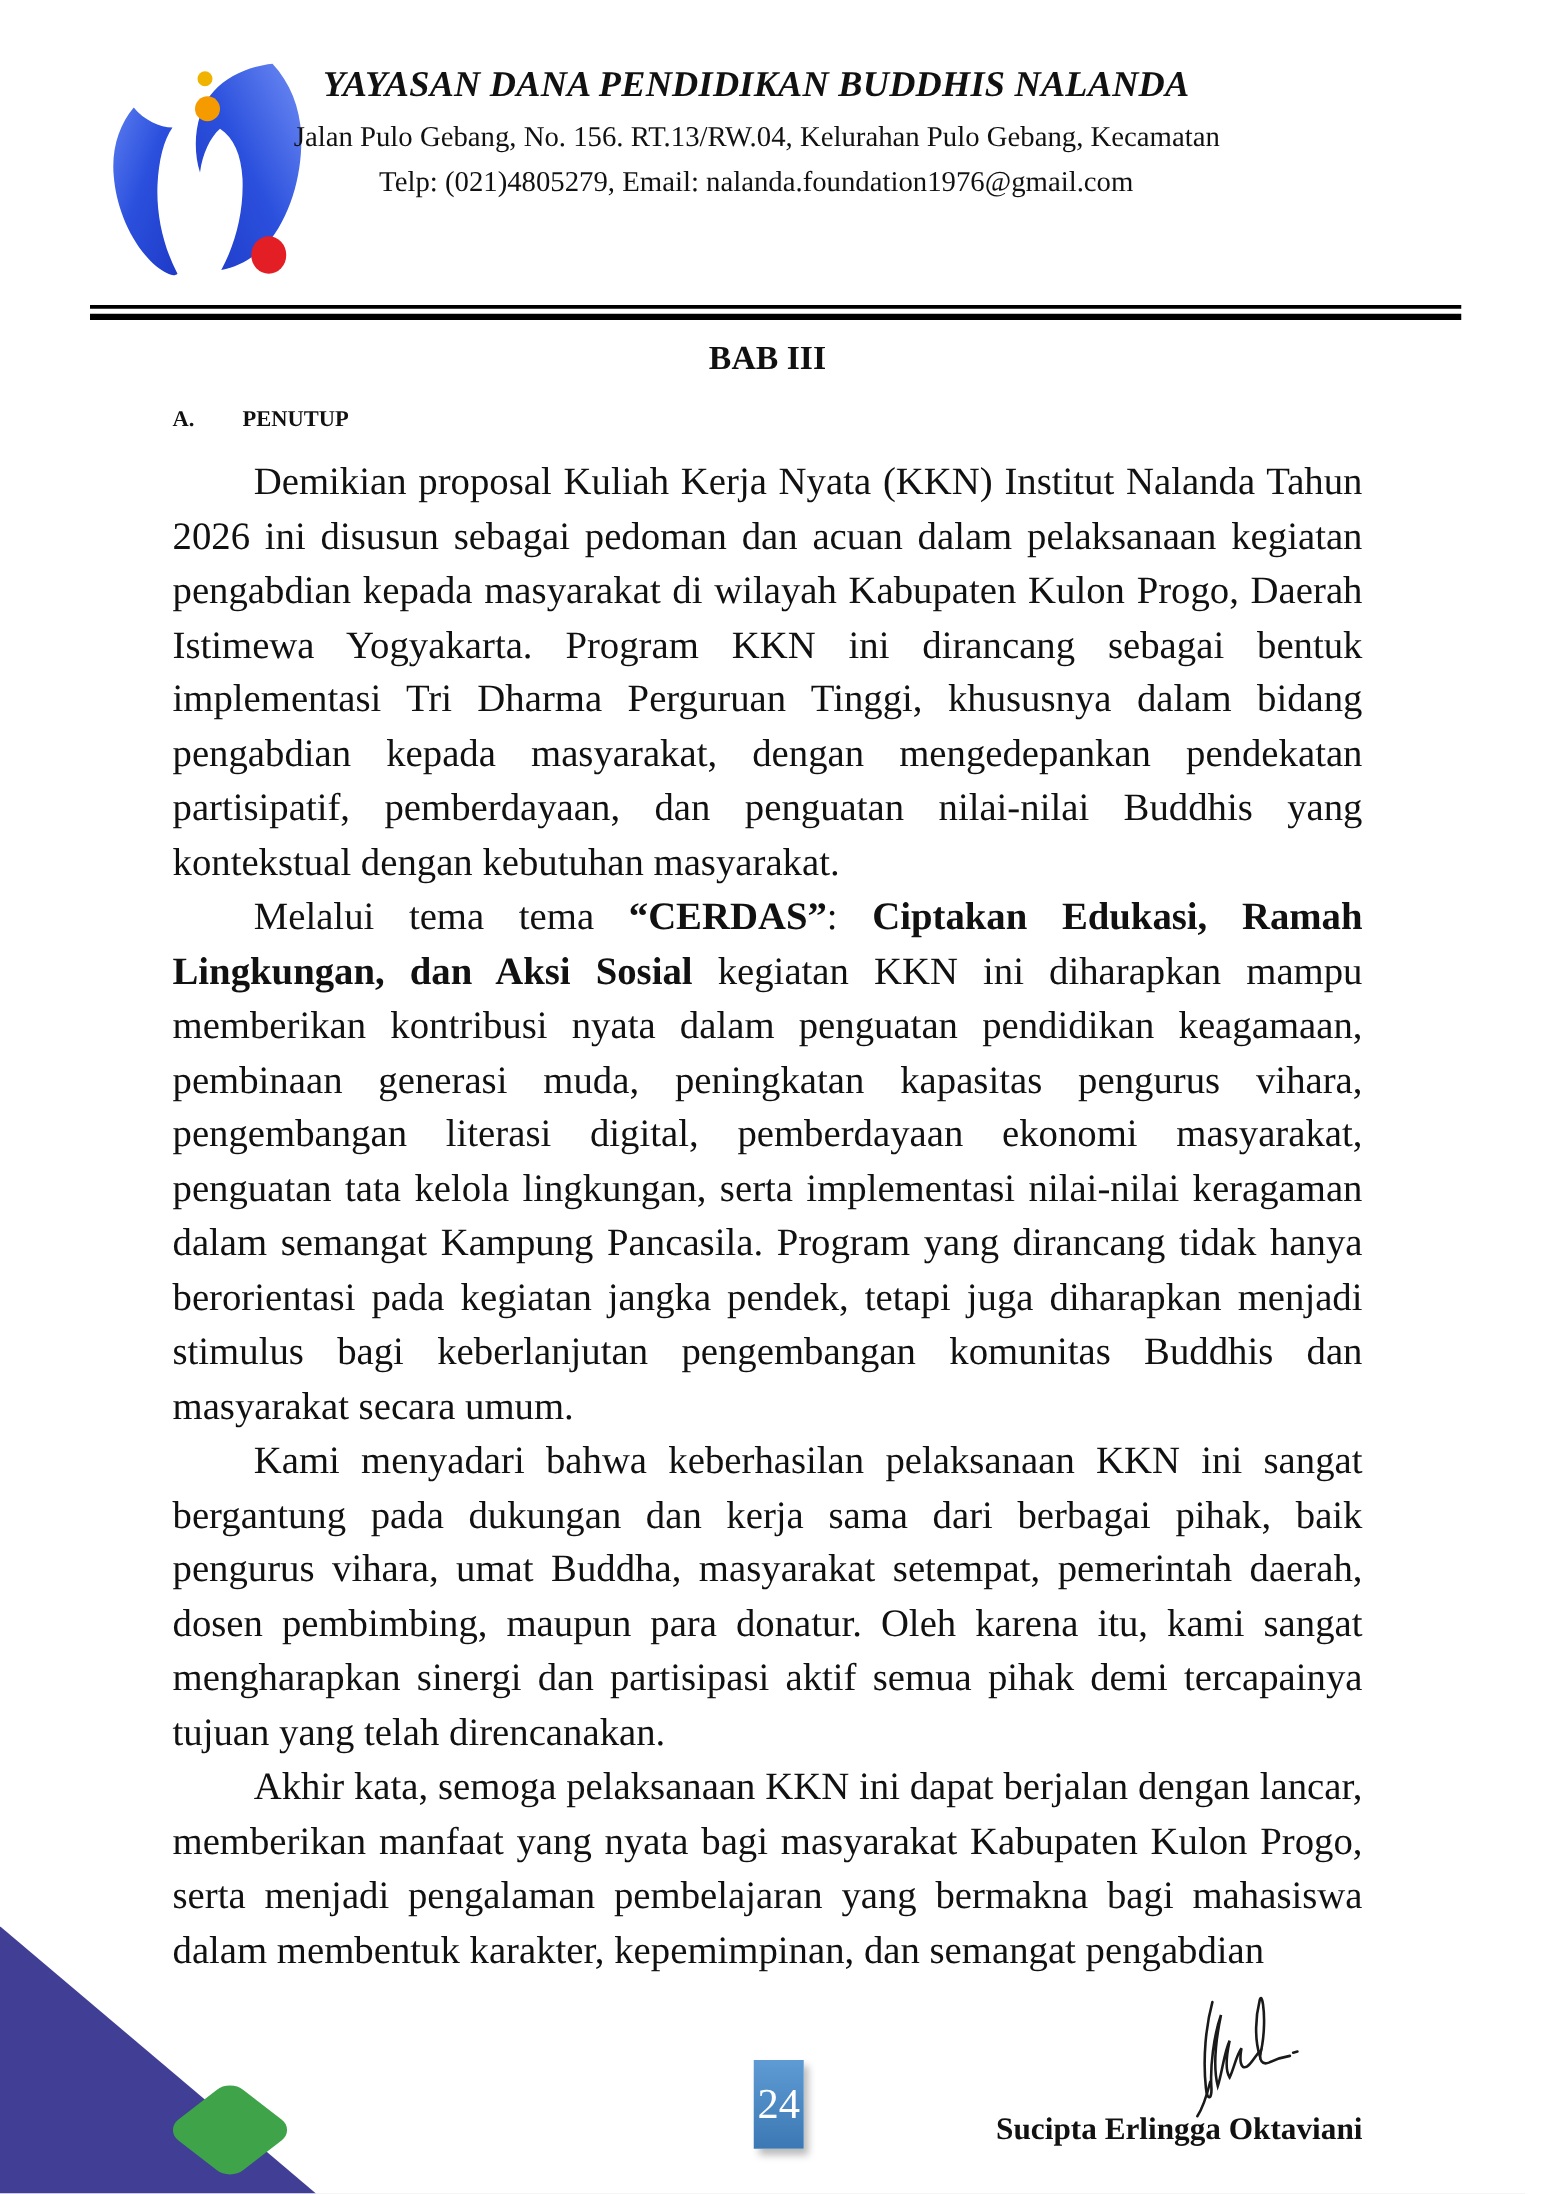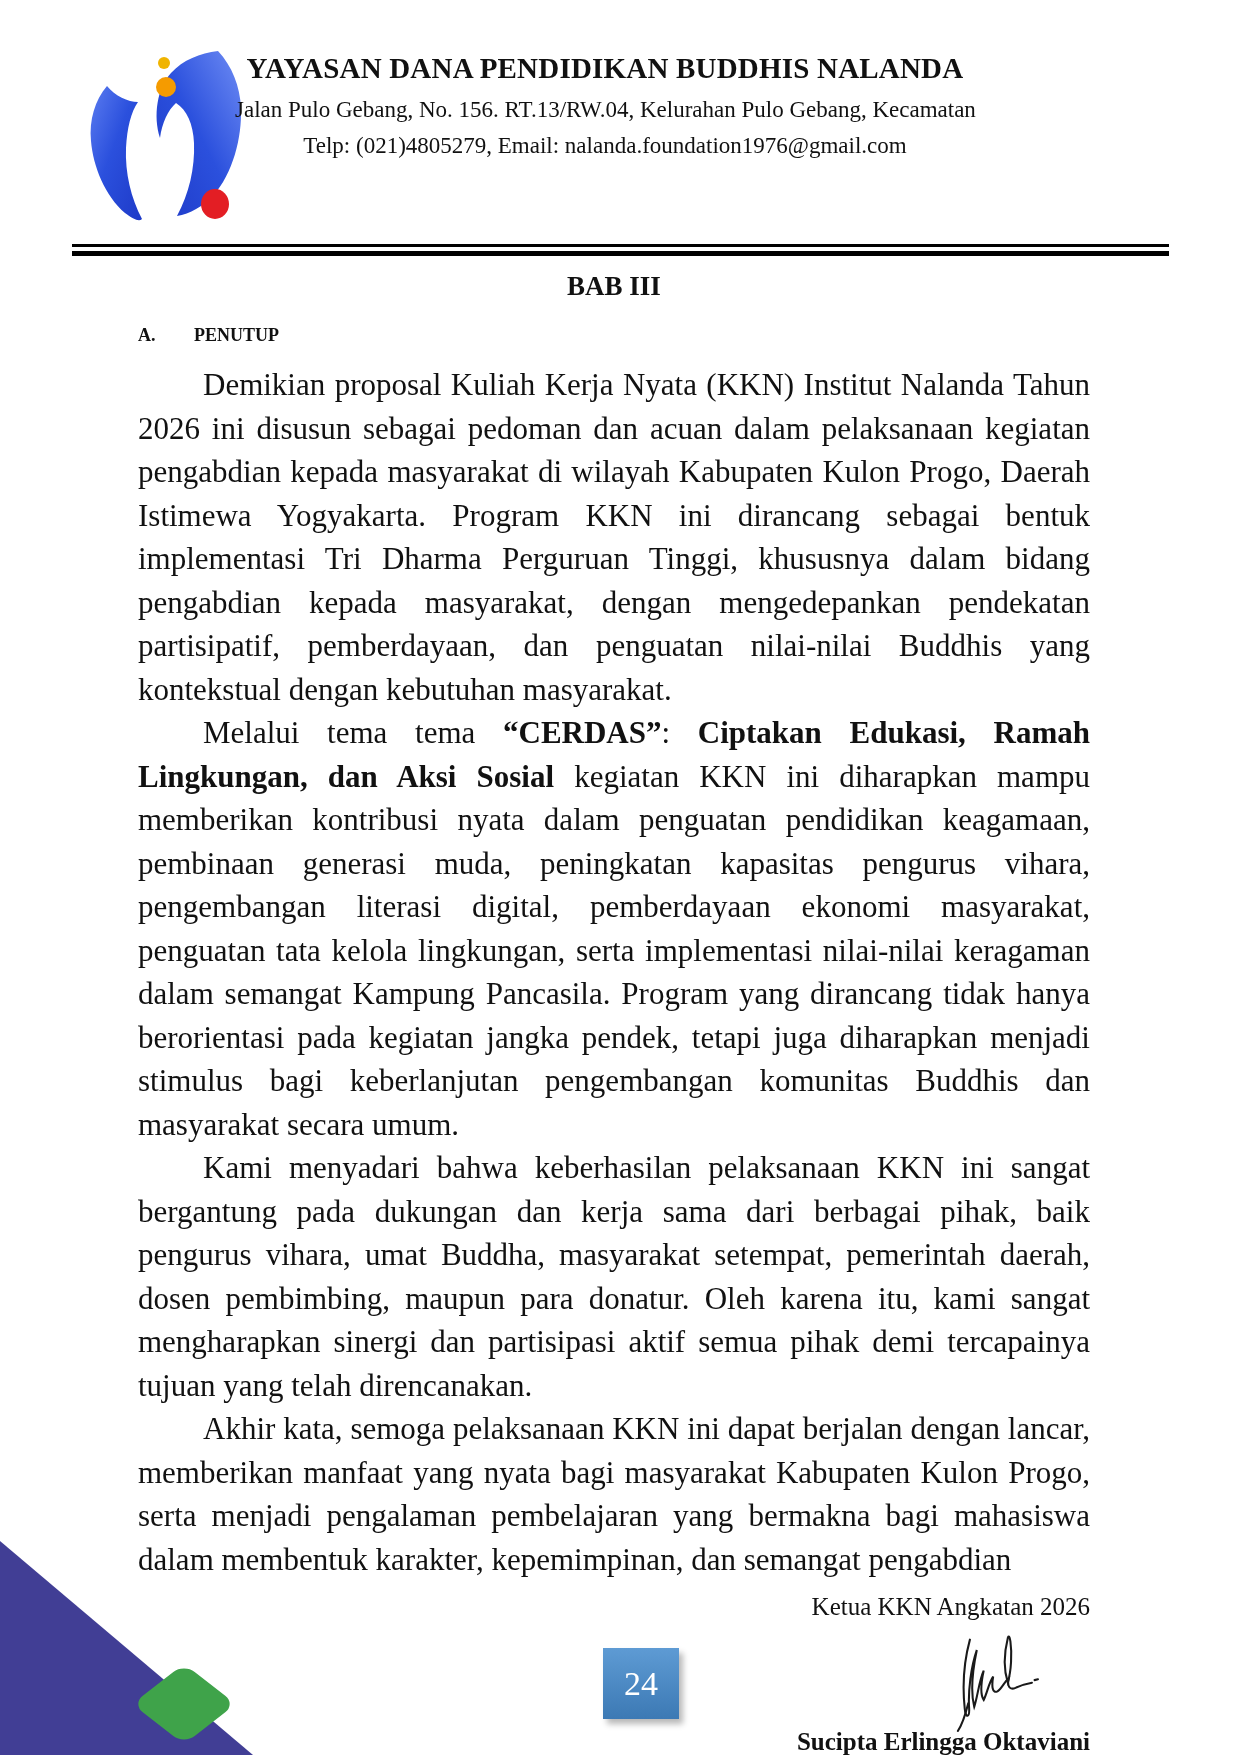--- a/index.html
+++ b/index.html
@@ -12,21 +12,21 @@
     color:var(--text,#111111);
   }
   
   .logo-box{position:absolute;left:85px;top:38px;width:165px;height:195px;}
   .lh-text{
     position:absolute;left:235px;top:50px;width:740px;
     text-align:center;
   }
   .lh-text .org-name{
     font-size:29px;font-weight:bold;white-space:nowrap;
-    line-height:36px;margin-bottom:6px;letter-spacing:.2px;
+    line-height:36px;margin-bottom:6px;letter-spacing:.2px;font-style:italic;
   }
   .lh-text .addr{font-size:23px;line-height:36px;white-space:nowrap;}
   .lh-text .contact{font-size:23px;line-height:36px;white-space:nowrap;}
   
   .rule{position:absolute;left:72px;top:244px;width:1097px;}
   .rule .thin{height:3px;background:var(--rule,#000);}
   .rule .thick{height:5px;background:var(--rule,#000);margin-top:4px;}
   
   .doc-main{position:absolute;left:138px;top:271px;width:952px;}
   .chapter-title{
@@ -54,21 +54,21 @@
     -webkit-clip-path:polygon(0 0,100% 100%,0 100%);
     clip-path:polygon(0 0,100% 100%,0 100%);
   }
   .diamond{
     position:absolute;left:150px;top:1670px;width:68px;height:68px;
     background:var(--diamond-green,#3fa34a);
     border-radius:14px;
     transform:scale(1.08,0.84) rotate(45deg);
   }
   .page-badge{
-    position:absolute;left:603px;top:1648px;width:76px;height:71px;
+    position:absolute;left:603px;top:1648px;width:40px;height:71px;
     background:linear-gradient(to bottom,var(--badge-blue-top,#5e9bd4),var(--badge-blue-bottom,#3c79b4));
     box-shadow:4px 5px 6px rgba(0,0,0,0.28);
     display:flex;align-items:center;justify-content:center;
   }
   .page-badge span{
     color:var(--badge-text,#ffffff);font-size:34px;font-family:"Liberation Serif",serif;
   }
 </style>
 </head>
 <body>
@@ -121,21 +121,20 @@
     </h2>
 
     <div class="paragraphs" id="paragraphs">
         <p class="body-para"><span>Demikian proposal Kuliah Kerja Nyata (KKN) Institut Nalanda Tahun 2026 ini disusun sebagai pedoman dan acuan dalam pelaksanaan kegiatan pengabdian kepada masyarakat di wilayah Kabupaten Kulon Progo, Daerah Istimewa Yogyakarta. Program KKN ini dirancang sebagai bentuk implementasi Tri Dharma Perguruan Tinggi, khususnya dalam bidang pengabdian kepada masyarakat, dengan mengedepankan pendekatan partisipatif, pemberdayaan, dan penguatan nilai-nilai Buddhis yang kontekstual dengan kebutuhan masyarakat.</span></p>
         <p class="body-para"><span>Melalui tema tema </span><b>“CERDAS”</b><span>: </span><b>Ciptakan Edukasi, Ramah Lingkungan, dan Aksi Sosial</b><span> kegiatan KKN ini diharapkan mampu memberikan kontribusi nyata dalam penguatan pendidikan keagamaan, pembinaan generasi muda, peningkatan kapasitas pengurus vihara, pengembangan literasi digital, pemberdayaan ekonomi masyarakat, penguatan tata kelola lingkungan, serta implementasi nilai-nilai keragaman dalam semangat Kampung Pancasila. Program yang dirancang tidak hanya berorientasi pada kegiatan jangka pendek, tetapi juga diharapkan menjadi stimulus bagi keberlanjutan pengembangan komunitas Buddhis dan masyarakat secara umum.</span></p>
         <p class="body-para"><span>Kami menyadari bahwa keberhasilan pelaksanaan KKN ini sangat bergantung pada dukungan dan kerja sama dari berbagai pihak, baik pengurus vihara, umat Buddha, masyarakat setempat, pemerintah daerah, dosen pembimbing, maupun para donatur. Oleh karena itu, kami sangat mengharapkan sinergi dan partisipasi aktif semua pihak demi tercapainya tujuan yang telah direncanakan.</span></p>
         <p class="body-para"><span>Akhir kata, semoga pelaksanaan KKN ini dapat berjalan dengan lancar, memberikan manfaat yang nyata bagi masyarakat Kabupaten Kulon Progo, serta menjadi pengalaman pembelajaran yang bermakna bagi mahasiswa dalam membentuk karakter, kepemimpinan, dan semangat pengabdian</span></p>
       </div>
 
     <div class="sig-block">
-      <div class="sig-role">Ketua KKN Angkatan 2026</div>
       <svg class="sig-scribble" viewBox="0 0 130 115" aria-hidden="true">
         <g fill="none" stroke="#1a1a1a" stroke-width="2.4" stroke-linecap="round">
           <path d="M44,6 C38,28 35,58 38,86 C39,98 44,97 43,84 C42,66 45,38 52,18 C47,42 45,68 49,84 C53,72 55,52 60,42 C57,56 56,70 60,76 C64,68 66,56 71,49 C69,60 70,69 76,66 C81,63 84,55 89,51 C87,60 90,65 97,62 C103,59 110,57 116,56"></path>
           <path d="M88,4 C84,20 83,40 88,56 C92,42 93,22 91,8 C90,2 89,1 88,4"></path>
           <path d="M42,80 C38,96 34,106 30,112"></path>
           <path d="M119,53 l4,-1"></path>
         </g>
       </svg>
       <div class="sig-name">Sucipta Erlingga Oktaviani</div>
     </div>

